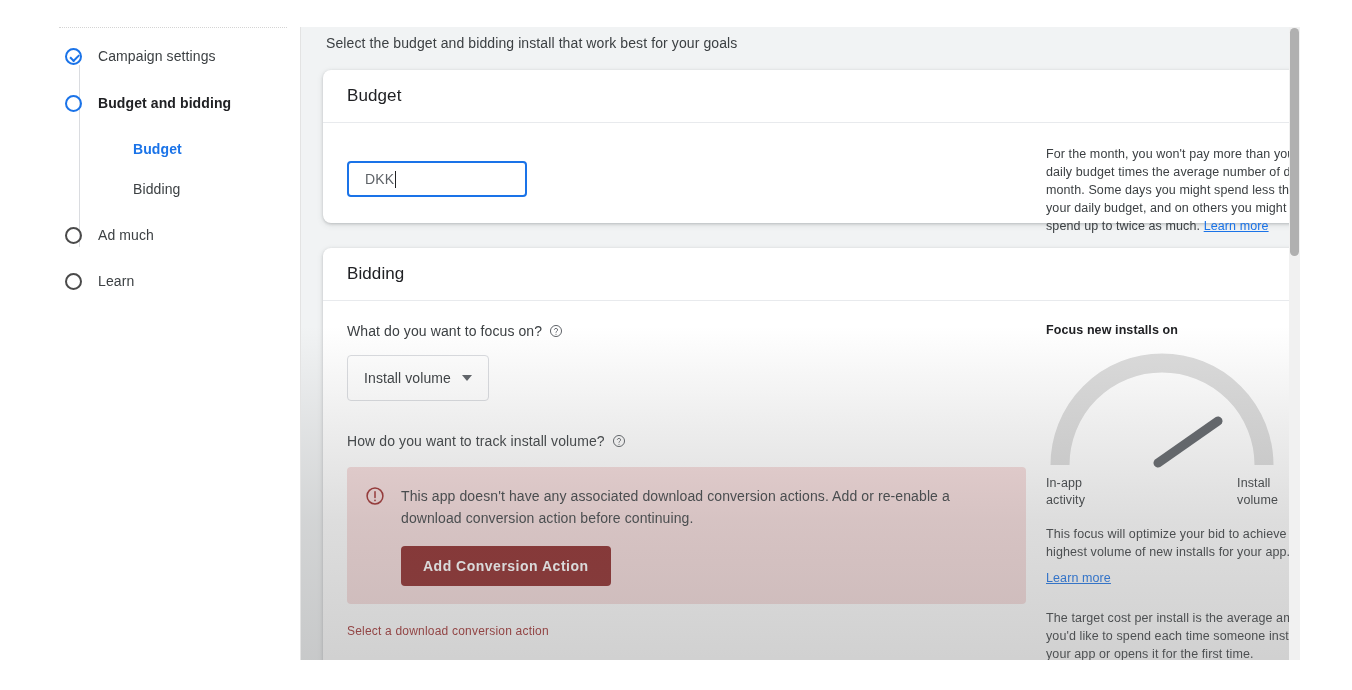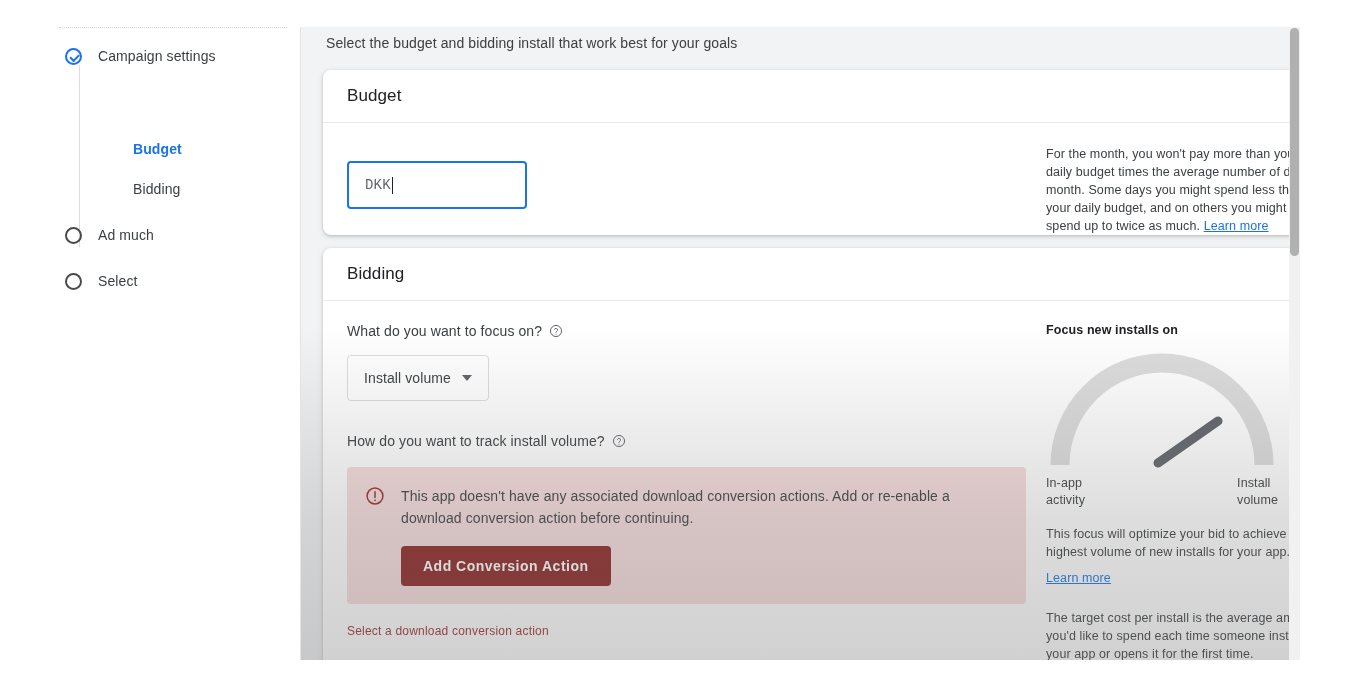--- a/index.html
+++ b/index.html
@@ -126,27 +126,26 @@
   }
   .help-icon {
     display: inline-flex;
     width: 14px; height: 14px;
     flex: 0 0 auto;
   }
   .help-icon svg { width: 14px; height: 14px; display: block; }
 
   .text-input {
     margin-top: 16px;
-    width: 180px; height: 48px;
+    width: 180px; height: 36px;
     border: 2px solid #1a73e8;
     border-radius: 4px;
     display: flex; align-items: center;
     padding: 0 16px;
     background: #fff;
-    font-family: Liberation Mono, monospace;
   }
   .input-val {
     font-size: 14px; color: #5f6368;
     letter-spacing: .2px;
   }
   .caret {
     display: inline-block;
     width: 1px; height: 17px;
     background: #202124;
     margin-left: 1px;
@@ -267,37 +266,41 @@
   <div id="sidebar">
     <div class="side-dots"></div>
 
     <div class="nav-connector" style="top:38px; height:182px;"></div>
 
     <div class="nav-item" style="left:12px; top:17px;">
       <span class="nav-radio done"></span>
       <span class="nav-label">Campaign settings</span>
     </div>
 
+    <div class="nav-item" style="left:12px; top:64px;">
+      <span class="nav-radio blue"></span>
+      <span class="nav-label bold">Budget and bidding</span>
+    </div>
 
     <div class="sub-item" style="left:80px; top:111px;">
       <span class="sub-label active">Budget</span>
     </div>
 
     <div class="sub-item" style="left:80px; top:151px;">
       <span class="sub-label">Bidding</span>
     </div>
 
     <div class="nav-item" style="left:12px; top:196px;">
       <span class="nav-radio"></span>
       <span class="nav-label">Ad much</span>
     </div>
 
     <div class="nav-item" style="left:12px; top:242px;">
       <span class="nav-radio"></span>
-      <span class="nav-label">Select</span>
+      <span class="nav-label">Learn</span>
     </div>
   </div>
 
   <div id="main">
 
     <div id="intro">Select the budget and bidding install that work best for your goals</div>
 
     <div class="card" style="top:43px;">
       <div class="card-head">
         <span class="card-title">Budget</span>

